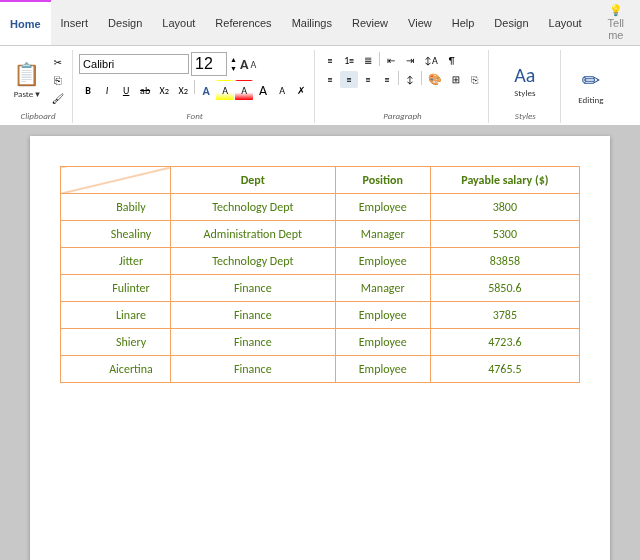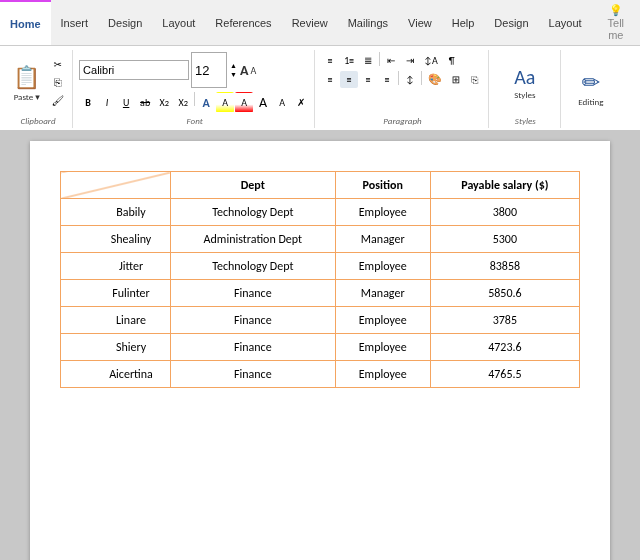--- a/index.html
+++ b/index.html
@@ -71,23 +71,23 @@
     }
     .font-name-box {
       width: 110px;
       height: 20px;
       border: 1px solid #aaa;
       font-size: 11px;
       padding: 1px 3px;
     }
     .font-size-box {
       width: 36px;
-      height: 36px;
+      height: 24px;
       border: 1px solid #aaa;
-      font-size: 13px;
+      font-size: 16px;
       padding: 1px 3px;
     }
     .font-size-arrows { display: flex; flex-direction: column; }
     .font-arrow { font-size: 7px; cursor: pointer; line-height: 1; padding: 1px; }
 
     
     .editing-btn {
       display: flex;
       flex-direction: column;
       align-items: center;
@@ -113,21 +113,21 @@
     .salary-table {
       border-collapse: collapse;
       width: 100%;
       margin-top: 10px;
     }
     .salary-table th, .salary-table td {
       border: 1px solid #f4a460;
       padding: 6px 10px;
       text-align: center;
       font-size: 12px;
-      color: #000000;
+      color: #4d7c0f;
     }
     .salary-table th {
       font-weight: 600;
       background: #fff;
     }
     .salary-table td:first-child, .salary-table th:first-child {
       text-align: center;
       padding-left: 41px;
     }
     .salary-table tr:first-child th:first-child {
@@ -157,22 +157,22 @@
   </style>
 </head>
 <body>
 
 <div class="ribbon-tabs">
   <button class="ribbon-tab active">Home</button>
   <button class="ribbon-tab">Insert</button>
   <button class="ribbon-tab">Design</button>
   <button class="ribbon-tab">Layout</button>
   <button class="ribbon-tab">References</button>
+  <button class="ribbon-tab">Mailings</button>
   <button class="ribbon-tab">Review</button>
-  <button class="ribbon-tab">Mailings</button>
   <button class="ribbon-tab">View</button>
   <button class="ribbon-tab">Help</button>
   <button class="ribbon-tab">Design</button>
   <button class="ribbon-tab">Layout</button>
   <button class="ribbon-tab" style="color:#888;">
     <span>💡</span>
     <span>Tell me</span>
   </button>
 </div>
 

